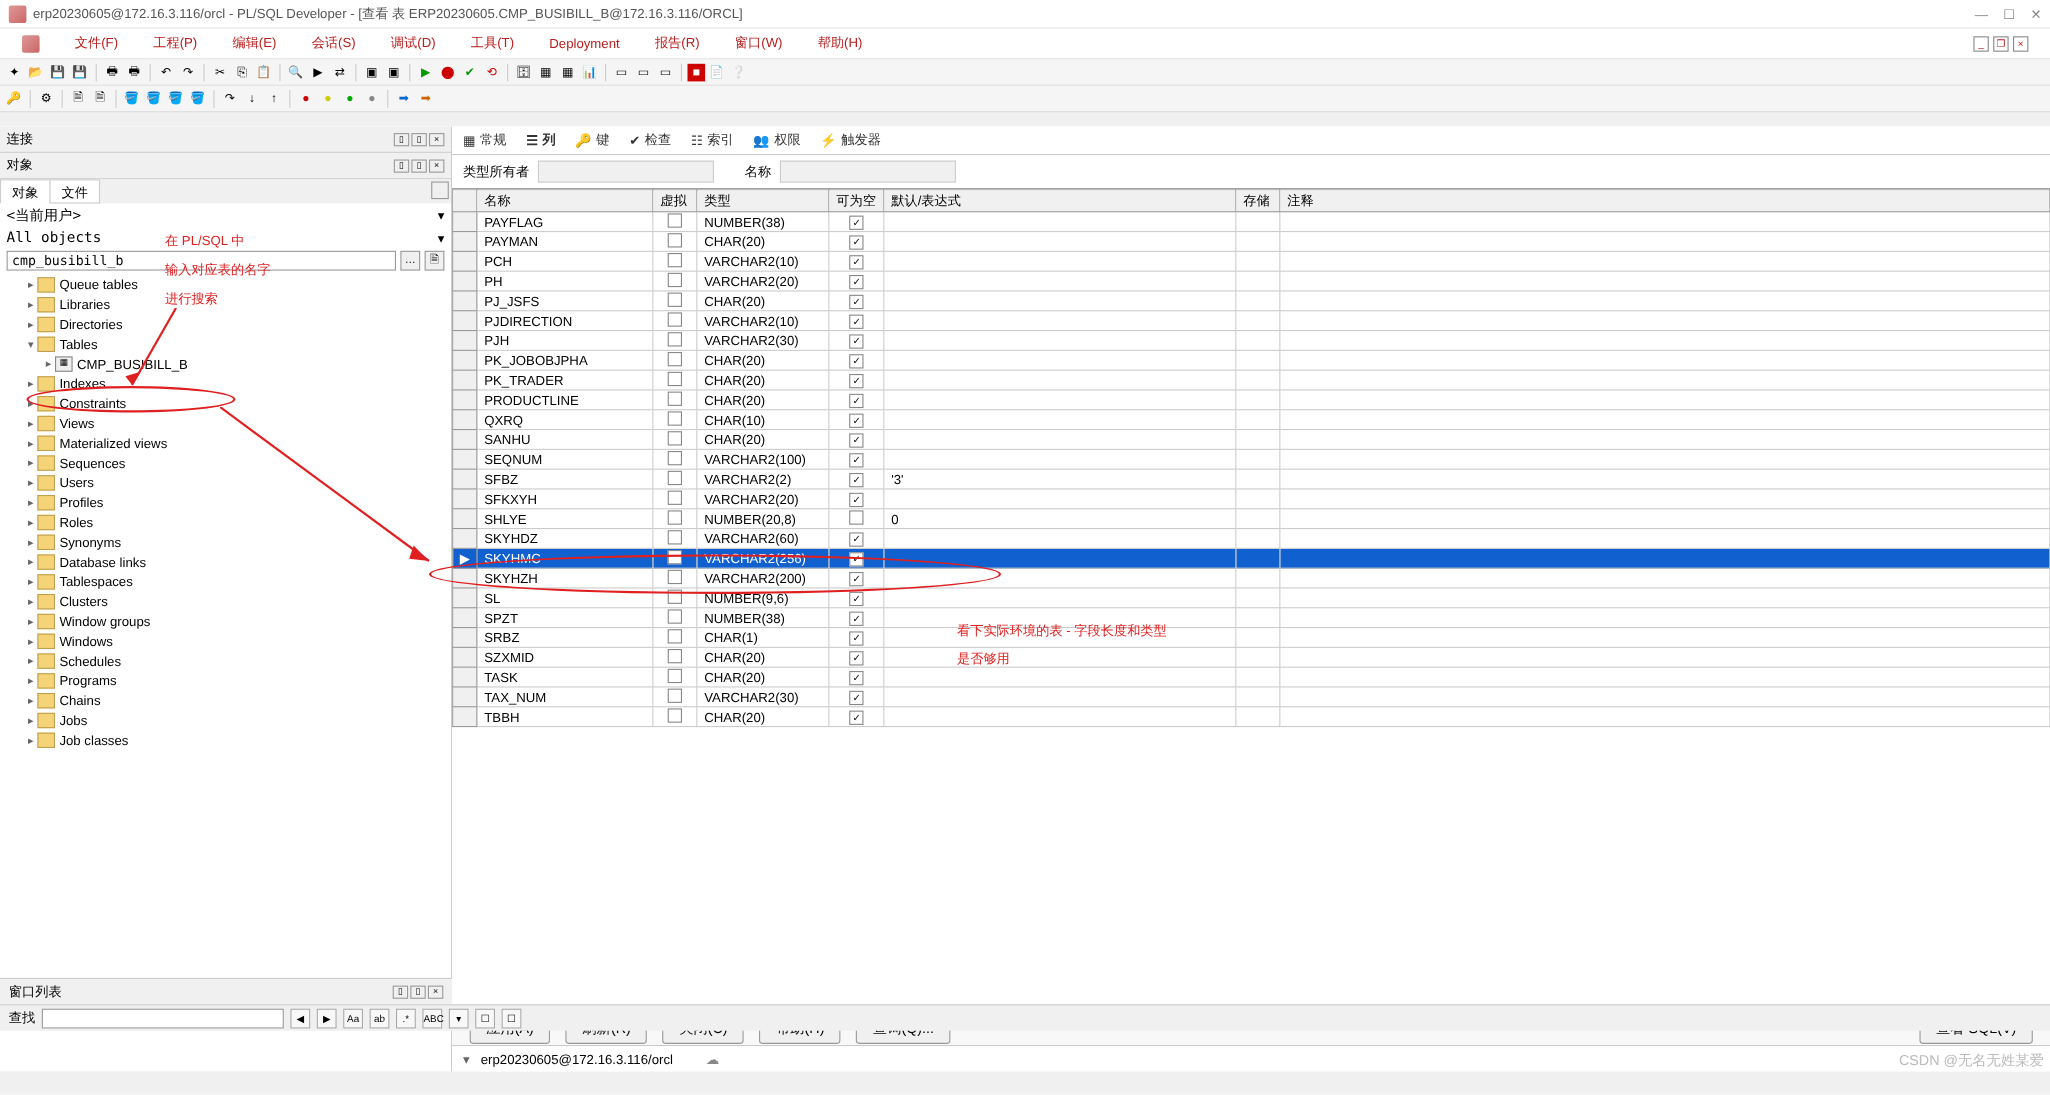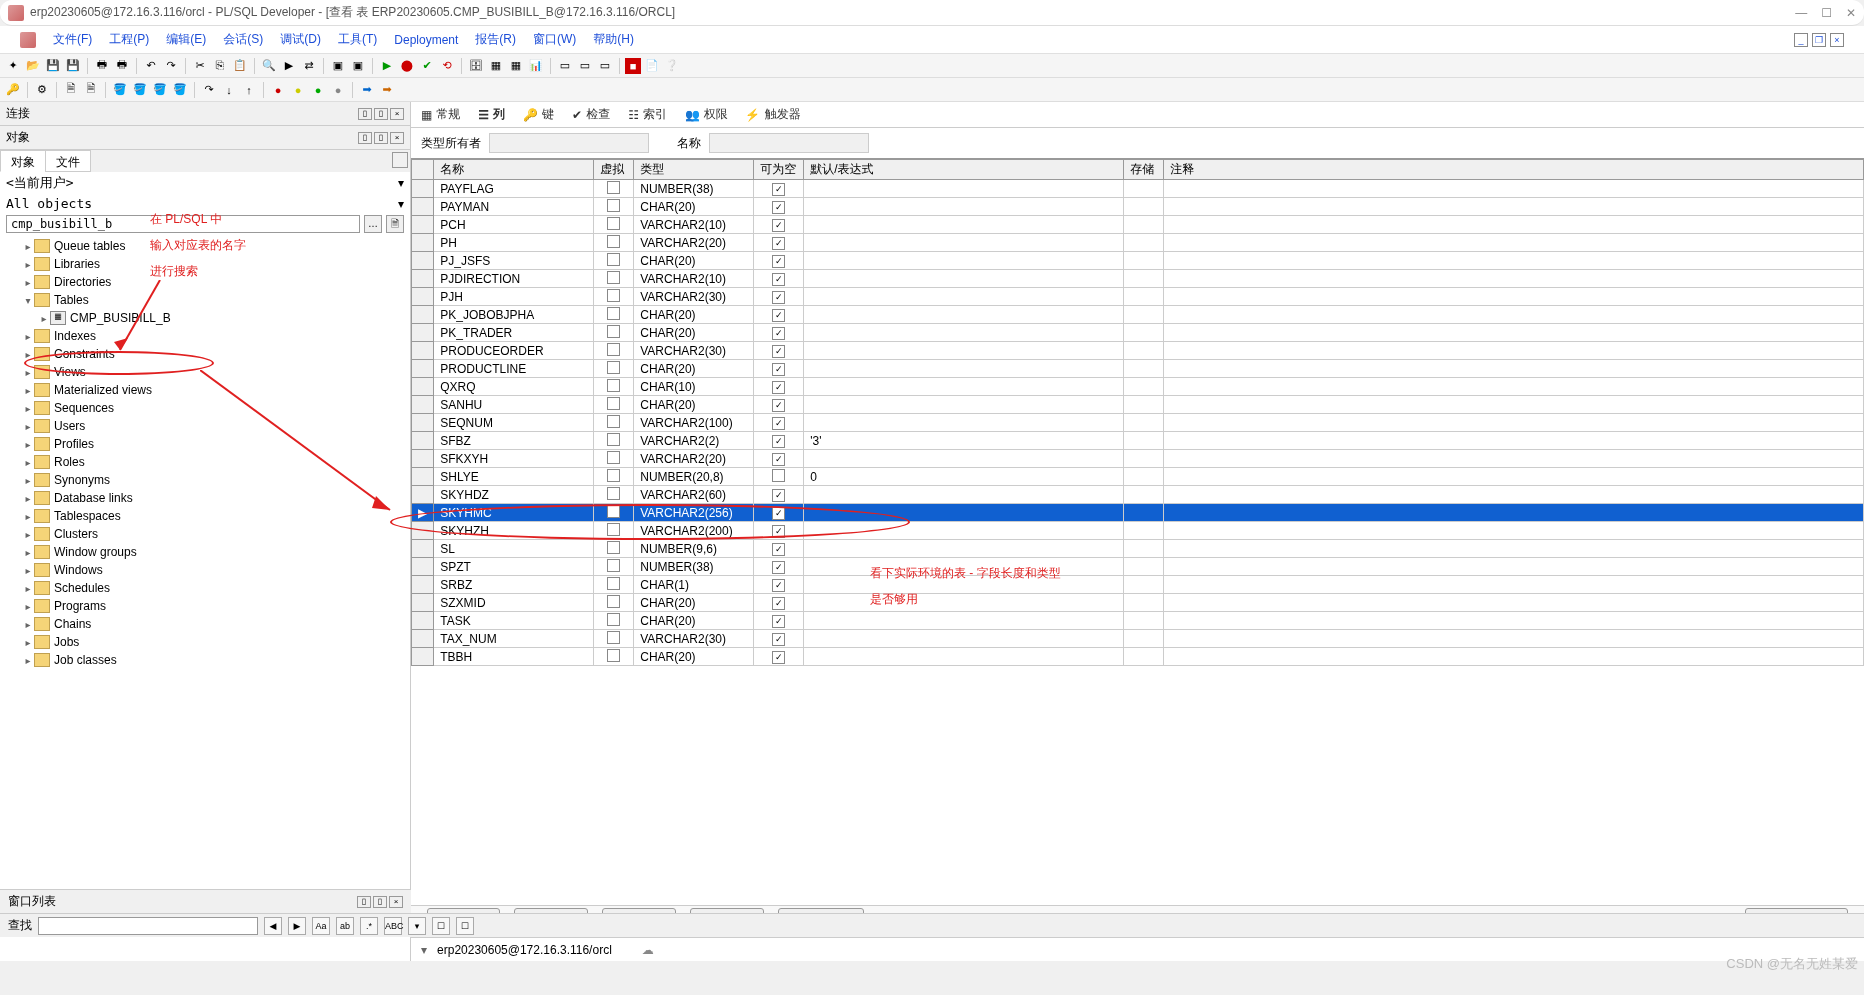--- a/index.html
+++ b/index.html
@@ -1,26 +1,26 @@
 <!DOCTYPE html>
 <html><head>
 <meta charset="utf-8">
 <style>
 * { margin:0; padding:0; box-sizing:border-box; font-family:"Microsoft YaHei","SimSun",Arial,sans-serif; font-size:12px; }
 body { background:#f0f0f0; width:1864px; height:995px; overflow:hidden; position:relative; }
-.titlebar { height:26px; background:#fff; display:flex; align-items:center; padding:0 8px; border-bottom:1px solid #ddd; color:#555;border-radius:12px; }
+.titlebar { height:26px; background:#fff; display:flex; align-items:center; padding:0 8px; border-bottom:1px solid #ddd; color:#555; }
 .titlebar .ico { width:16px; height:16px; background:linear-gradient(135deg,#d99,#c66); border-radius:2px; margin-right:6px; }
 .titlebar .winbtns { margin-left:auto; display:flex; gap:14px; color:#888; }
-.menubar { height:28px; background:#fff; display:flex; align-items:center; padding:0 20px; gap:17px; border-bottom:1px solid #e0e0e0; color:#1d4ed8; }
+.menubar { height:28px; background:#fff; display:flex; align-items:center; padding:0 20px; gap:32px; border-bottom:1px solid #e0e0e0; color:#b91c1c; }
 .menubar .mdi { margin-left:auto; display:flex; gap:4px; }
 .menubar .mdi div { width:14px; height:14px; border:1px solid #888; font-size:9px; text-align:center; line-height:12px; }
 .toolbar { height:24px; background:#f5f5f5; border-bottom:1px solid #ddd; display:flex; align-items:center; padding:0 4px; gap:2px; }
 .toolbar .tb { width:18px; height:18px; display:inline-flex; align-items:center; justify-content:center; font-size:11px; }
 .toolbar .sep { width:1px; height:16px; background:#ccc; margin:0 3px; }
-.main { display:flex; height:calc(100% - 136px); }
+.main { display:flex; height:calc(100% - 136px);margin-top:13px; }
 .left { width:411px; background:#fff; border-right:1px solid #ccc; display:flex; flex-direction:column; position:relative; }
 .panel-hdr { height:24px; background:#f0f0f0; border-bottom:1px solid #ccc; display:flex; align-items:center; padding:0 6px; font-size:13px; }
 .panel-hdr .pbtns { margin-left:auto; display:flex; gap:2px; }
 .panel-hdr .pbtns div { width:14px; height:12px; border:1px solid #999; font-size:8px; text-align:center; line-height:10px; }
 .tabs { display:flex; height:22px; background:#f0f0f0; }
 .tabs .tab { padding:3px 10px; border:1px solid #ccc; background:#fff; margin-right:-1px; font-size:12px; }
 .tabs .tab.active { background:#fff; border-bottom:1px solid #fff; }
 .user-row { padding:2px 6px; display:flex; align-items:center; }
 .user-row .combo { flex:1; border:none; font-size:13px; font-family:"SimSun",monospace; }
 .search-row { padding:2px 6px; display:flex; align-items:center; gap:4px; }
@@ -463,30 +463,20 @@
               <td>PK_TRADER</td>
               <td class="chk"></td>
               <td>CHAR(20)</td>
               <td class="chk on"></td>
               <td></td>
               <td></td>
               <td></td>
             </tr>
             <tr>
               <td class="rowhdr"></td>
-              <td>PRODUCEORDER</td>
-              <td class="chk"></td>
-              <td>VARCHAR2(30)</td>
-              <td class="chk on"></td>
-              <td></td>
-              <td></td>
-              <td></td>
-            </tr>
-            <tr>
-              <td class="rowhdr"></td>
               <td>PRODUCTLINE</td>
               <td class="chk"></td>
               <td>CHAR(20)</td>
               <td class="chk on"></td>
               <td></td>
               <td></td>
               <td></td>
             </tr>
             <tr>
               <td class="rowhdr"></td>

